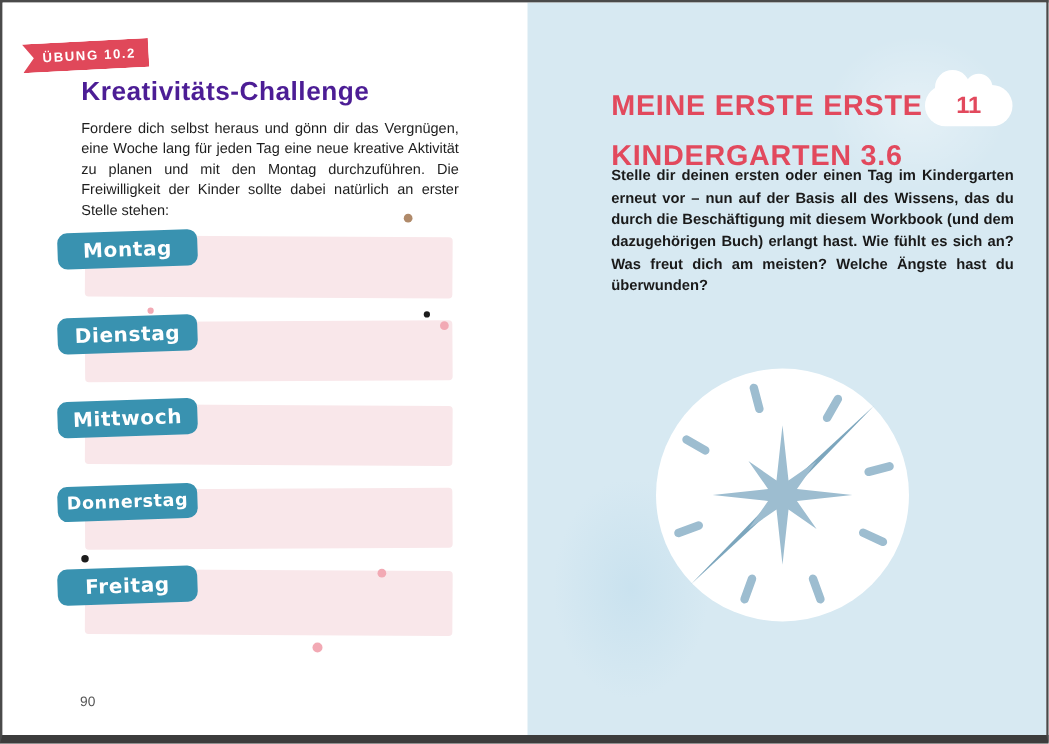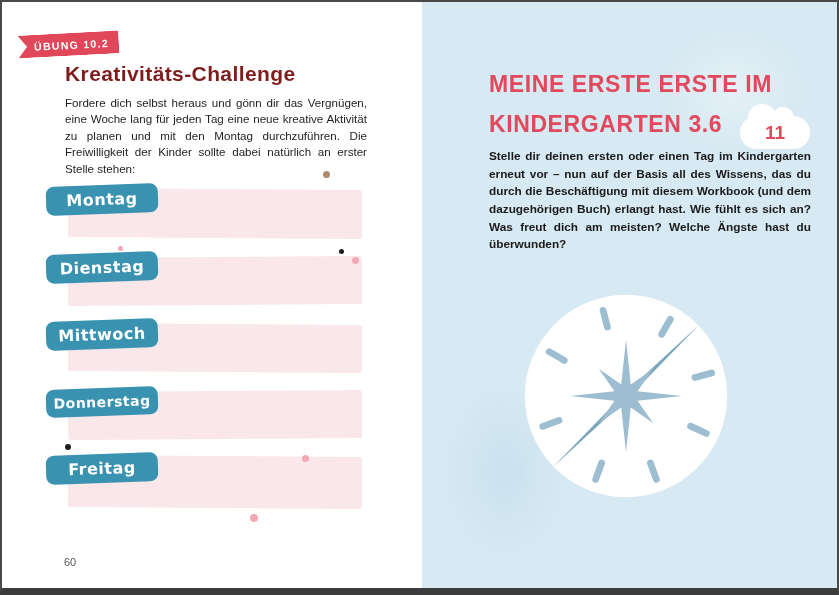--- a/index.html
+++ b/index.html
@@ -26,21 +26,21 @@
   
   .ribbon {
     position:absolute; left:16px; top:31px; height:23px; padding:0 10px 0 16px;
     background:#e0485a; color:#ffffff; display:flex; align-items:center;
     font-size:10.5px; font-weight:bold; letter-spacing:1.3px;
     clip-path:polygon(0 0, 100% 0, 100% 100%, 0 100%, 9px 50%);
     transform:rotate(-3deg);
   }
   .left-title {
     position:absolute; left:63px; top:60px;
-    color:#7f1d1d; font-size:21px; font-weight:bold; letter-spacing:.4px;
+    color:#4c1d95; font-size:21px; font-weight:bold; letter-spacing:.4px;
   }
   .intro {
     position:absolute; left:63px; top:93px; width:302px;
     font-size:11.6px; line-height:1.42; color:#1e1e1e; font-weight:500;
     text-align:justify;
   }
   .pink-block {
     position:absolute; left:66px; width:294px; height:49px;
     background:#f9e7ea; border-radius:3px;
   }
@@ -62,31 +62,31 @@
   .dot-brown { background:#b08a6a; }
   .dot-black { background:#1c1c1c; }
   .dot-pink  { background:#f2a9b4; }
 
   
   .right-title {
     position:absolute; left:67px; top:62px;
     color:#e2495d; font-size:23px; font-weight:800; letter-spacing:.6px;
     line-height:1.74; font-family:"Liberation Sans", sans-serif;
   }
-  .cloud { position:absolute; left:318px; top:66px; width:70px; height:33px;margin-top:48px; }
+  .cloud { position:absolute; left:318px; top:66px; width:70px; height:33px; }
   .cloud .puff { position:absolute; background:#ffffff; border-radius:50%; }
   .cloud .puff1 { left:8px; top:-12px; width:28px; height:28px; }
   .cloud .puff2 { left:32px; top:-9px; width:22px; height:22px; }
   .cloud .base { position:absolute; inset:0; background:#ffffff; border-radius:17px; }
   .cloud .num {
     position:absolute; inset:0; display:flex; align-items:center; justify-content:center;
     color:#e2495d; font-size:19px; font-weight:800; padding-top:1px;
   }
   .right-body {
-    position:absolute; left:67px; top:146px; width:322px;
+    position:absolute; left:67px; top:130px; width:322px;
     font-size:11.8px; line-height:1.5; color:#1a1a1a; font-weight:bold;
     text-align:justify;
   }
   .compass { position:absolute; left:98px; top:288px; width:212px; height:212px; }
 </style>
 </head>
 <body>
 
 <div class="book">
 
@@ -116,21 +116,21 @@
     <div class="day-btn" style="top:452px;">Freitag</div>
 
     <span class="dot dot-brown" style="left:321px; top:169px; width:7px; height:7px;"></span>
     <span class="dot dot-black" style="left:337px; top:247px; width:5px; height:5px;"></span>
     <span class="dot dot-pink" style="left:350px; top:255px; width:7px; height:7px;"></span>
     <span class="dot dot-pink" style="left:116px; top:244px; width:5px; height:5px;"></span>
     <span class="dot dot-black" style="left:63px;  top:442px; width:6px; height:6px;"></span>
     <span class="dot dot-pink" style="left:300px; top:453px; width:7px; height:7px;"></span>
     <span class="dot dot-pink" style="left:248px; top:512px; width:8px; height:8px;"></span>
 
-    <div class="page-num">60</div>
+    <div class="page-num">90</div>
   </div>
 
   <div class="page page-right">
 
     <div class="right-title">
       <span>MEINE ERSTE ERSTE IM</span><br>
       <span>KINDERGARTEN 3.6</span>
     </div>
 
     <div class="cloud">

